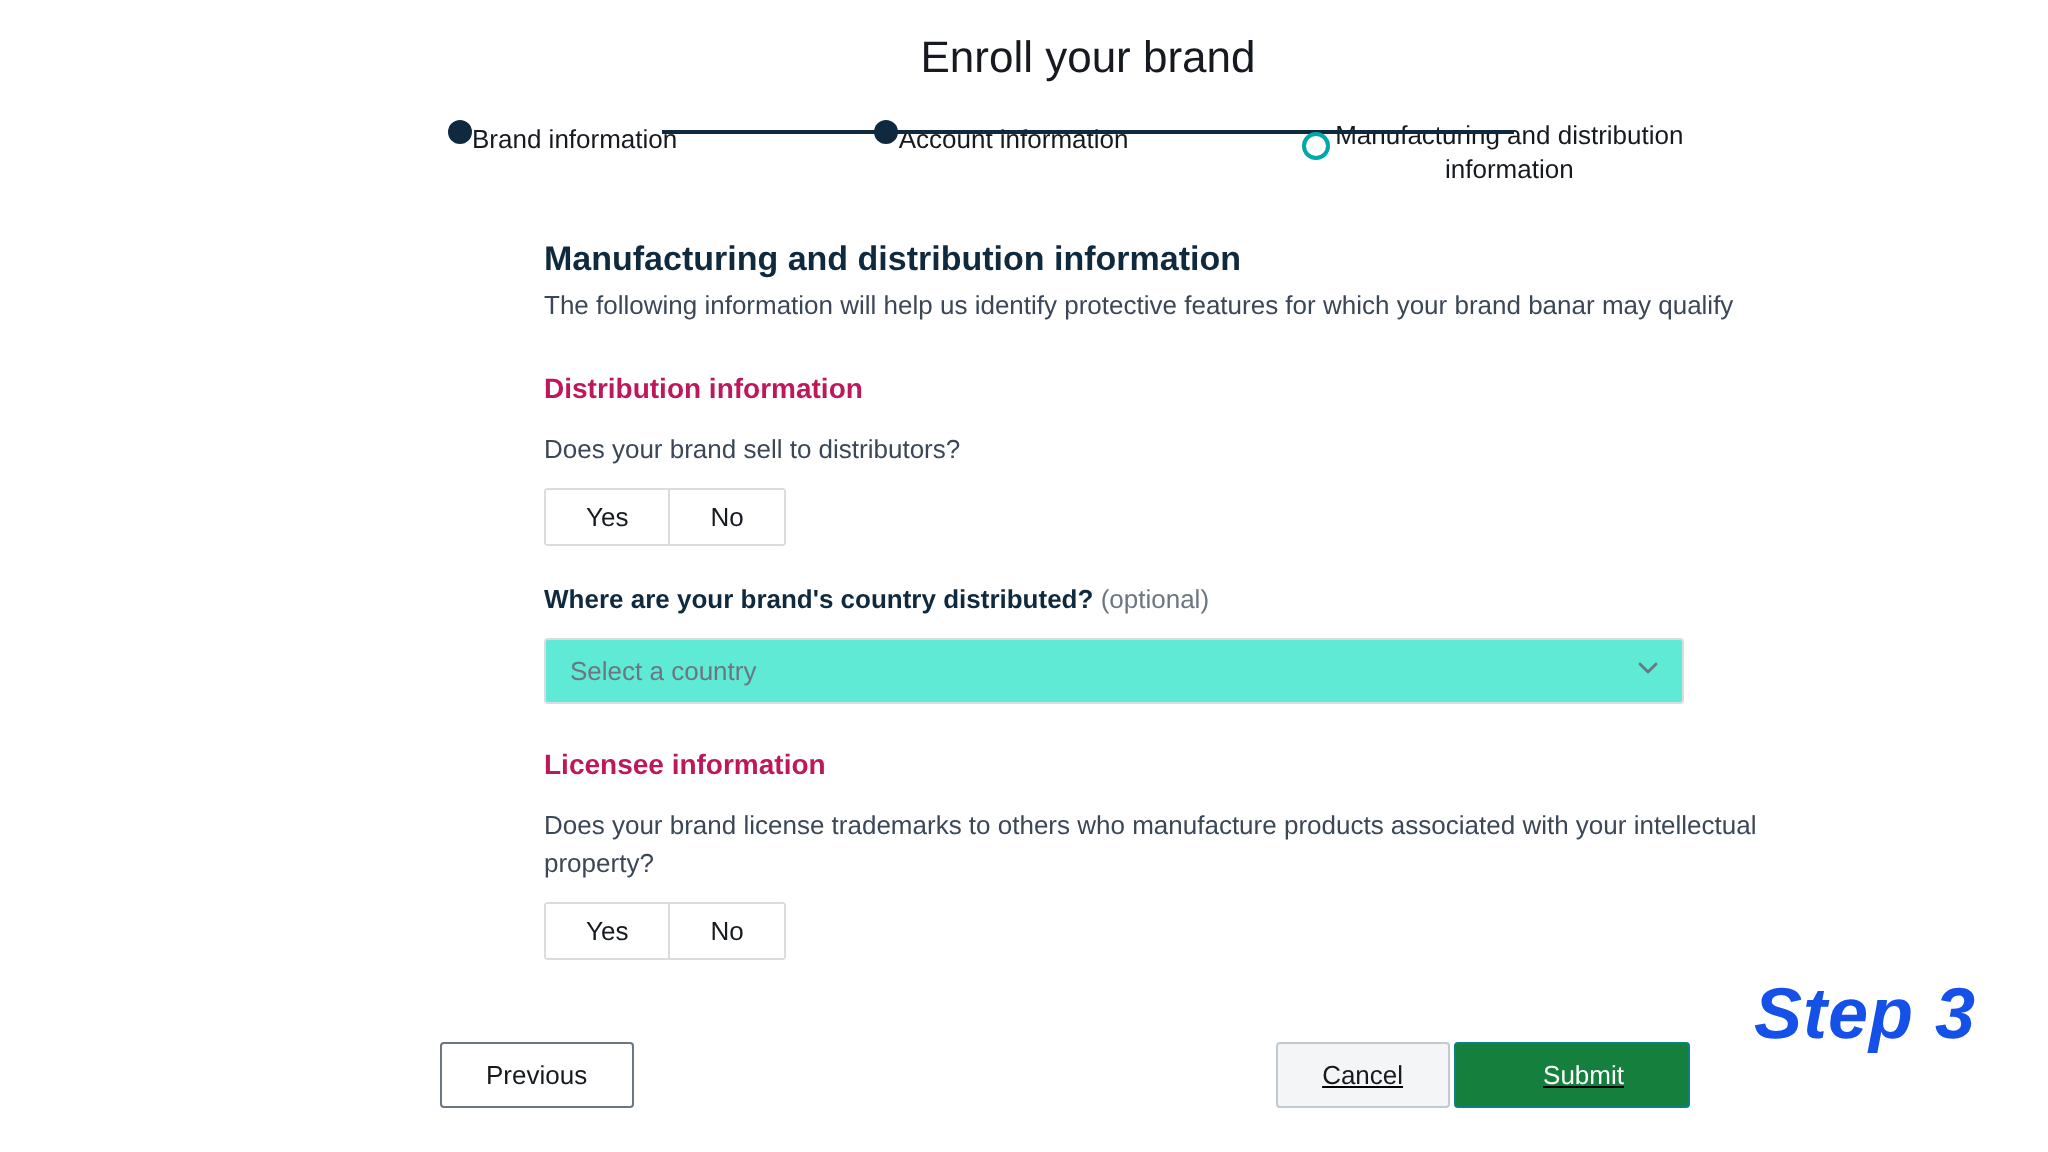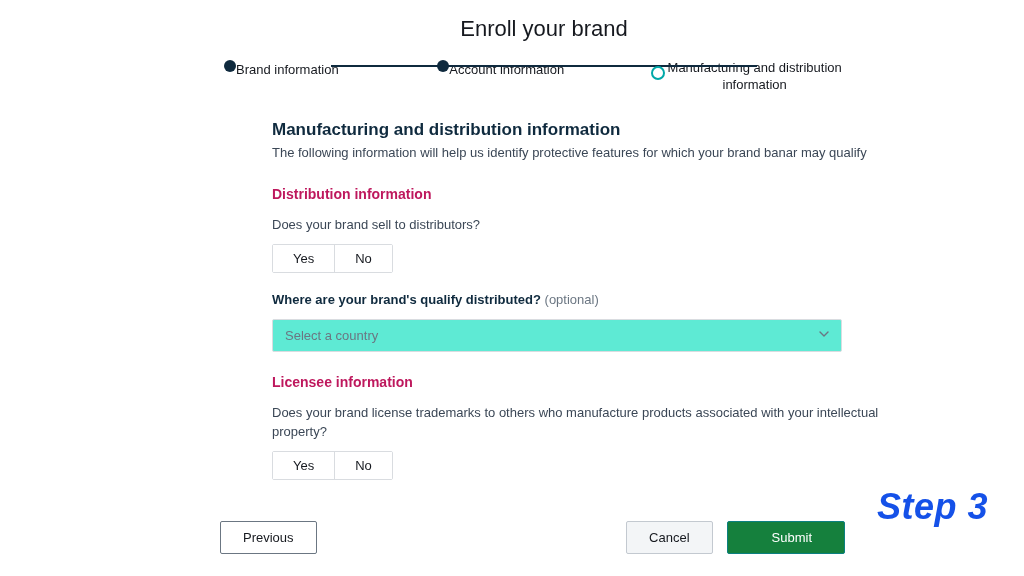--- a/index.html
+++ b/index.html
@@ -160,21 +160,22 @@
       position: absolute;
       bottom: 22px;
       left: 220px;
       width: 625px;
       display: flex;
       justify-content: space-between;
       align-items: flex-start;
     }
     .footer-right {
       display: flex;
-      gap: 14px;
+      gap: 2px;
+      text-decoration: underline;
     }
     .btn {
       font-size: 13px;
       padding: 8px 22px;
       border-radius: 2px;
       cursor: pointer;
     }
     .btn-secondary {
       background: #ffffff;
       border: 1px solid #6B7682;
@@ -235,21 +236,21 @@
 
     <div class="group-title">Distribution information</div>
 
     <div class="question">Does your brand sell to distributors?</div>
     <div class="btn-row">
       <button class="choice">Yes</button>
       <button class="choice">No</button>
     </div>
 
     <div class="question">
-      <strong class="qlabel">Where are your brand's qualify distributed?</strong>
+      <strong class="qlabel">Where are your brand's country distributed?</strong>
       <span class="optional">(optional)</span>
     </div>
     <div class="select">
       <span class="select-placeholder">Select a country</span>
       <span class="chevron">
         <svg width="10" height="6" viewBox="0 0 10 6">
             <path d="M1 1 L5 5 L9 1" stroke="#6B7682" stroke-width="1.4" fill="none" stroke-linecap="round" stroke-linejoin="round"></path>
           </svg>
       </span>
     </div>

